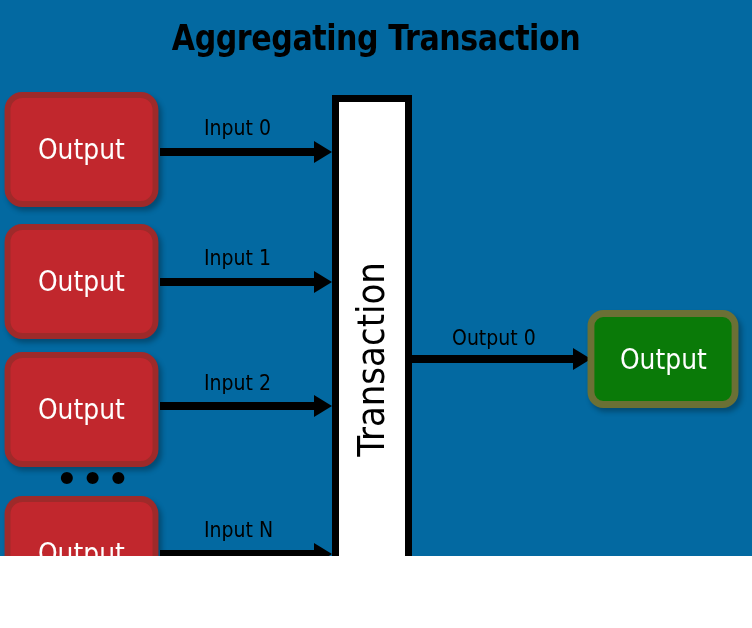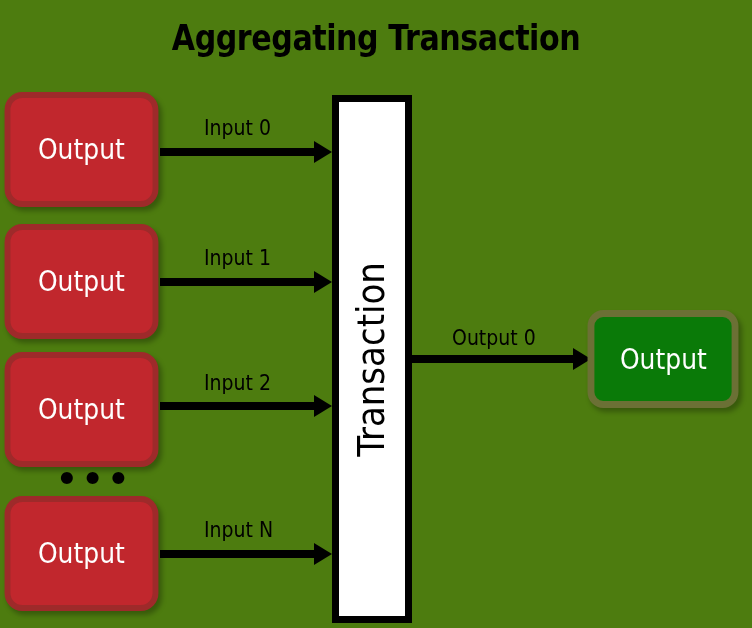--- a/index.html
+++ b/index.html
@@ -6,22 +6,22 @@
     margin: 0;
     padding: 0;
     background: #ffffff;
   }
   body {
     font-family: "Liberation Sans", sans-serif;
   }
   #canvas {
     position: relative;
     width: 752px;
-    height: 628px;
-    background: #4d7c0f;
+    height: 556px;
+    background: #0369a1;
     overflow: hidden;
   }
 
   
   #diagram-title {
     position: absolute;
     left: 0;
     top: 18px;
     width: 752px;
     text-align: center;

